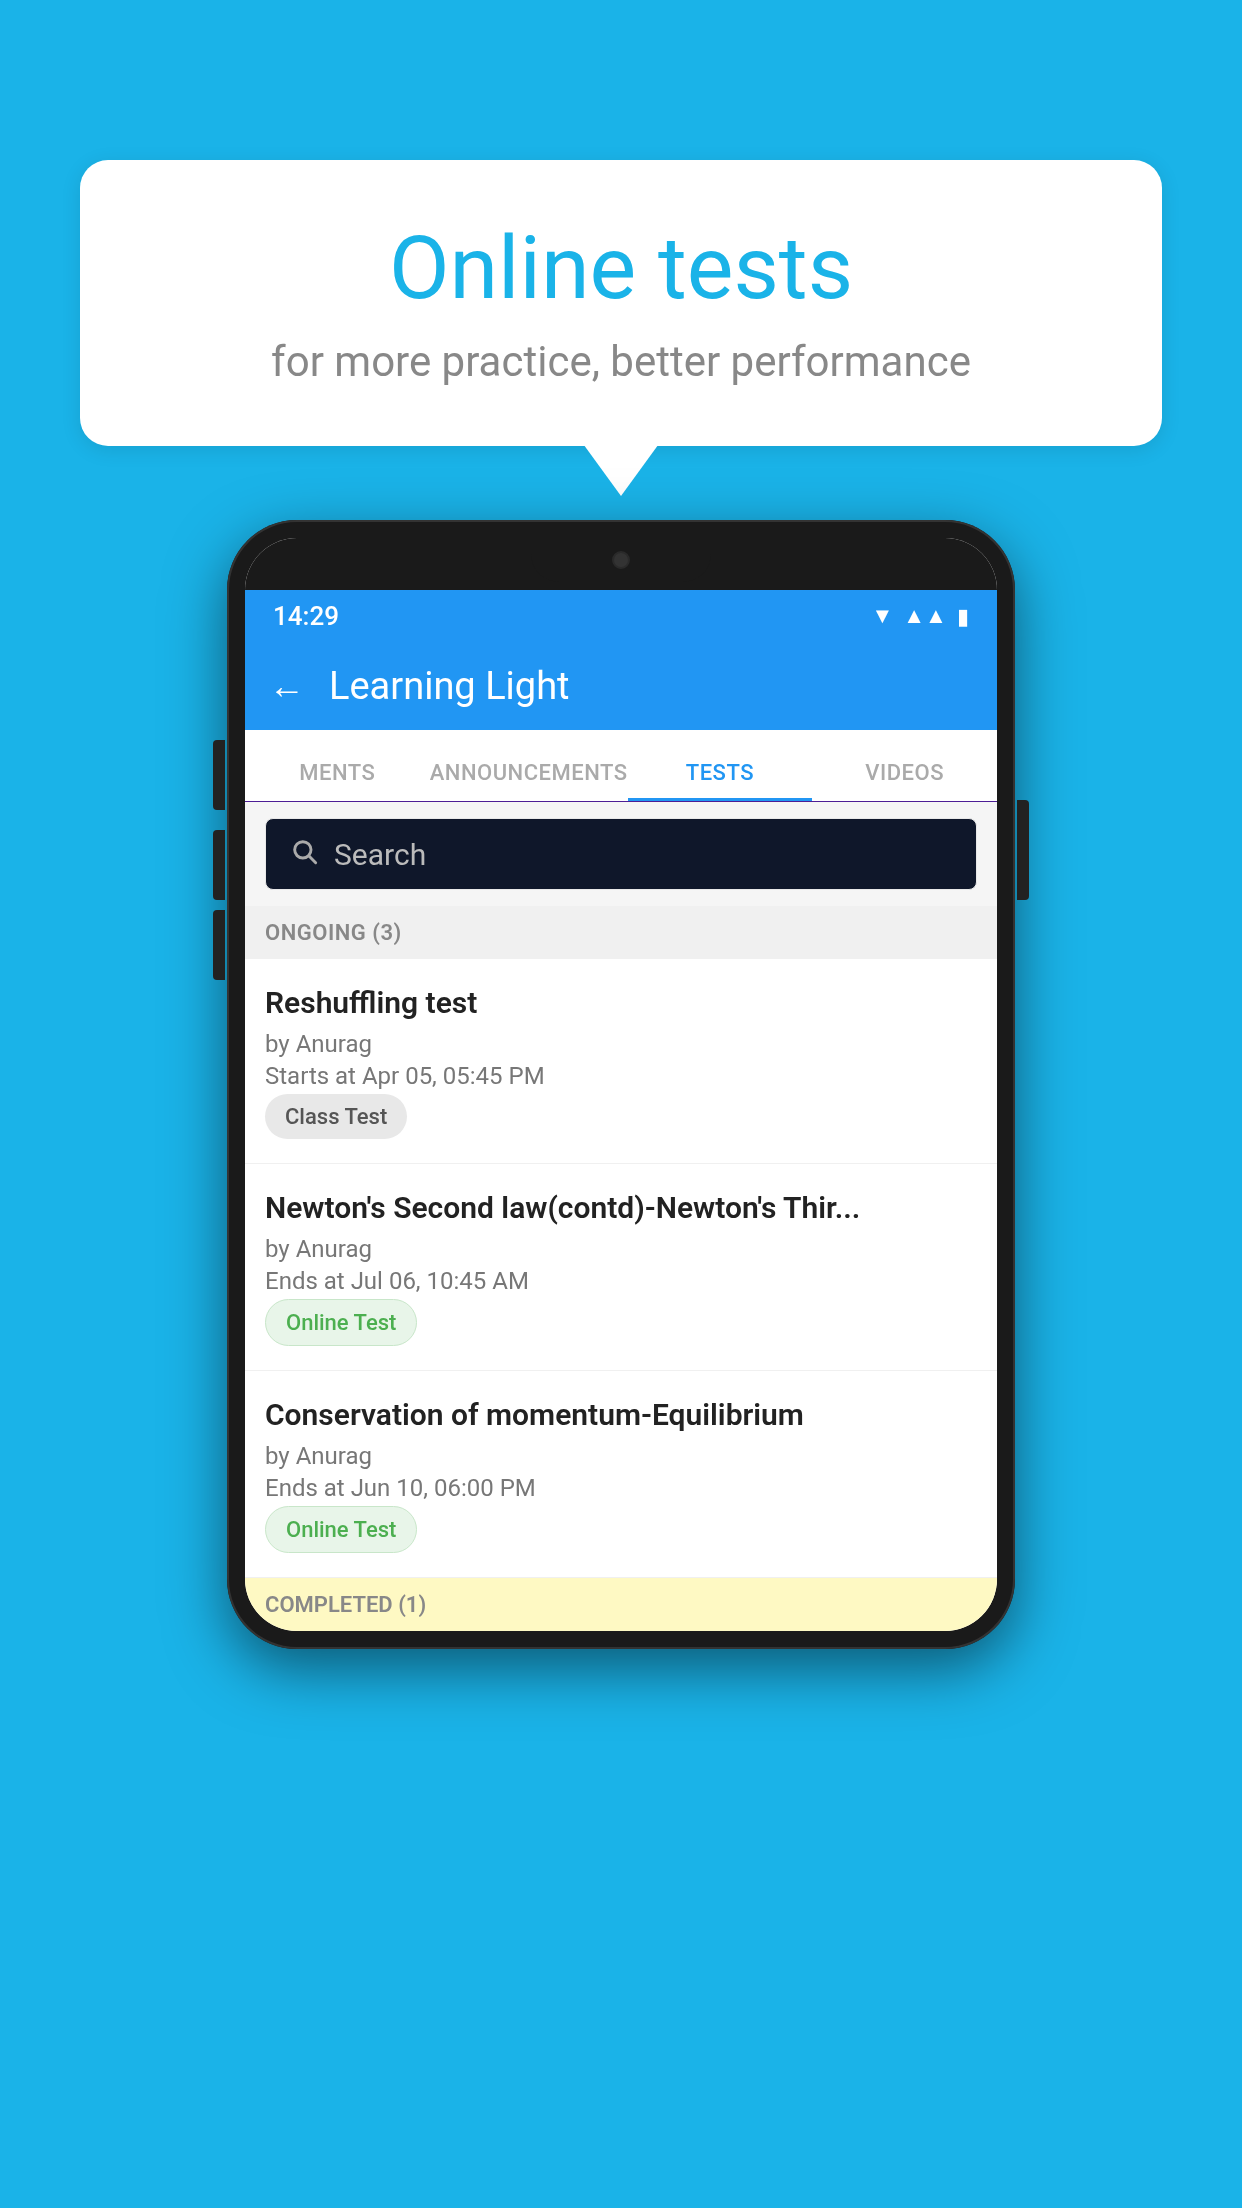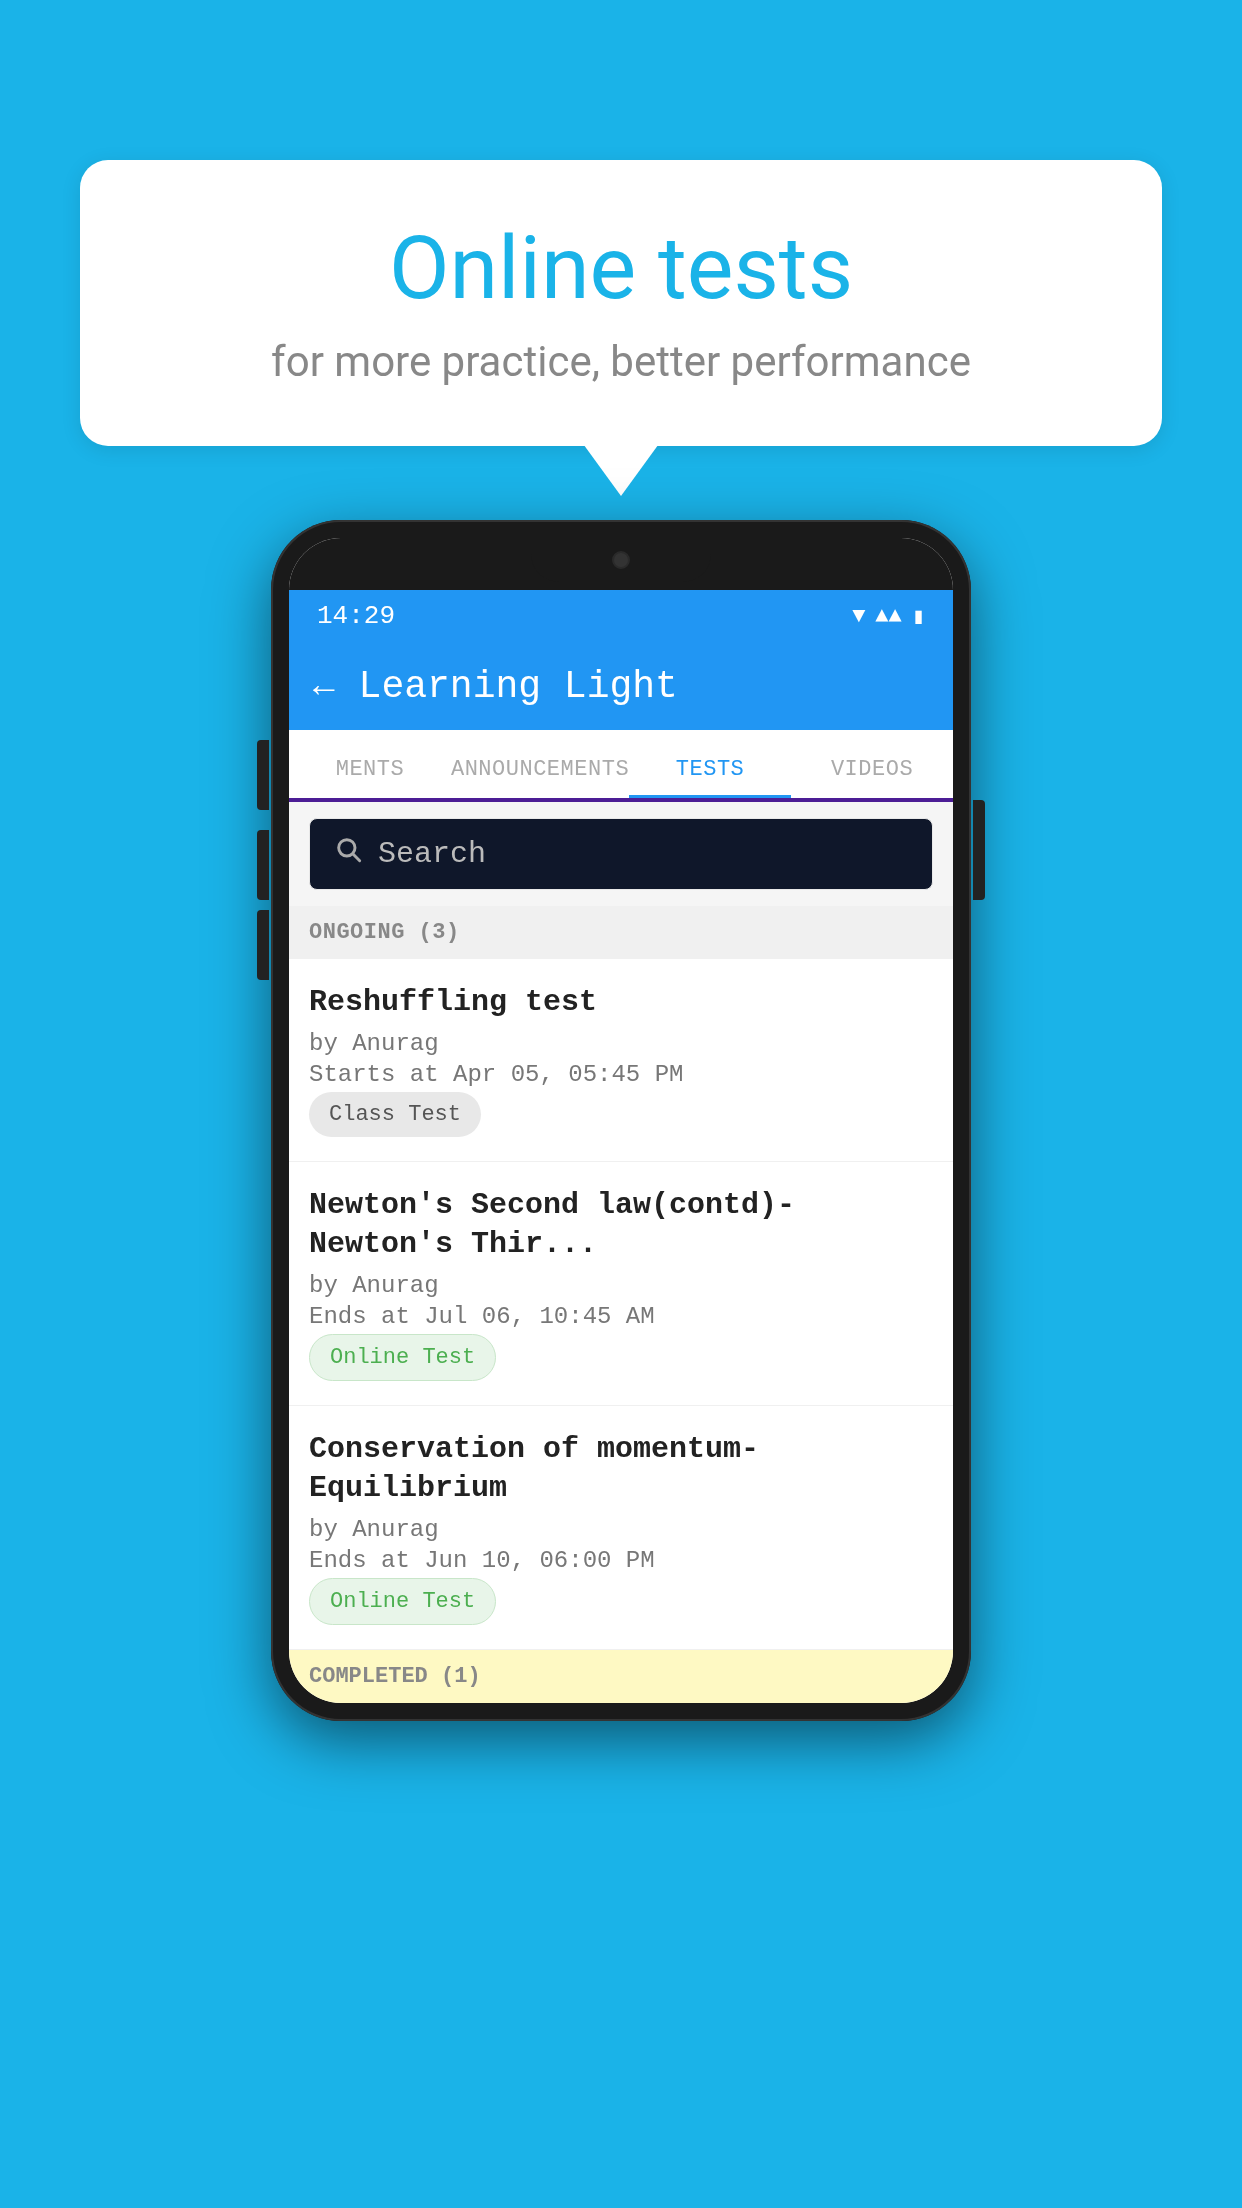--- a/index.html
+++ b/index.html
@@ -61,22 +61,21 @@
       color: #888;
       font-weight: 400;
     }
 
     
     .phone-wrapper {
       position: absolute;
       top: 520px;
       left: 50%;
       transform: translateX(-50%);
-      width: 700px;
-      font-family: Liberation Mono, monospace;
+      width: 788px;
     }
 
     .phone-frame {
       background: #1a1a1a;
       border-radius: 70px;
       padding: 18px;
       box-shadow: 0 20px 60px rgba(0,0,0,0.5), inset 0 0 0 2px #333;
       position: relative;
     }
 
@@ -190,21 +189,21 @@
     .app-title {
       color: white;
       font-size: 38px;
       font-weight: 400;
     }
 
     
     .tabs-bar {
       background: white;
       display: flex;
-      border-bottom: 4px solid #4c1d95;
+      border-bottom: 1px solid #4c1d95;
       height: 72px;
       align-items: flex-end;
     }
 
     .tab {
       flex: 1;
       text-align: center;
       padding-bottom: 16px;
       font-size: 22px;
       font-weight: 500;

